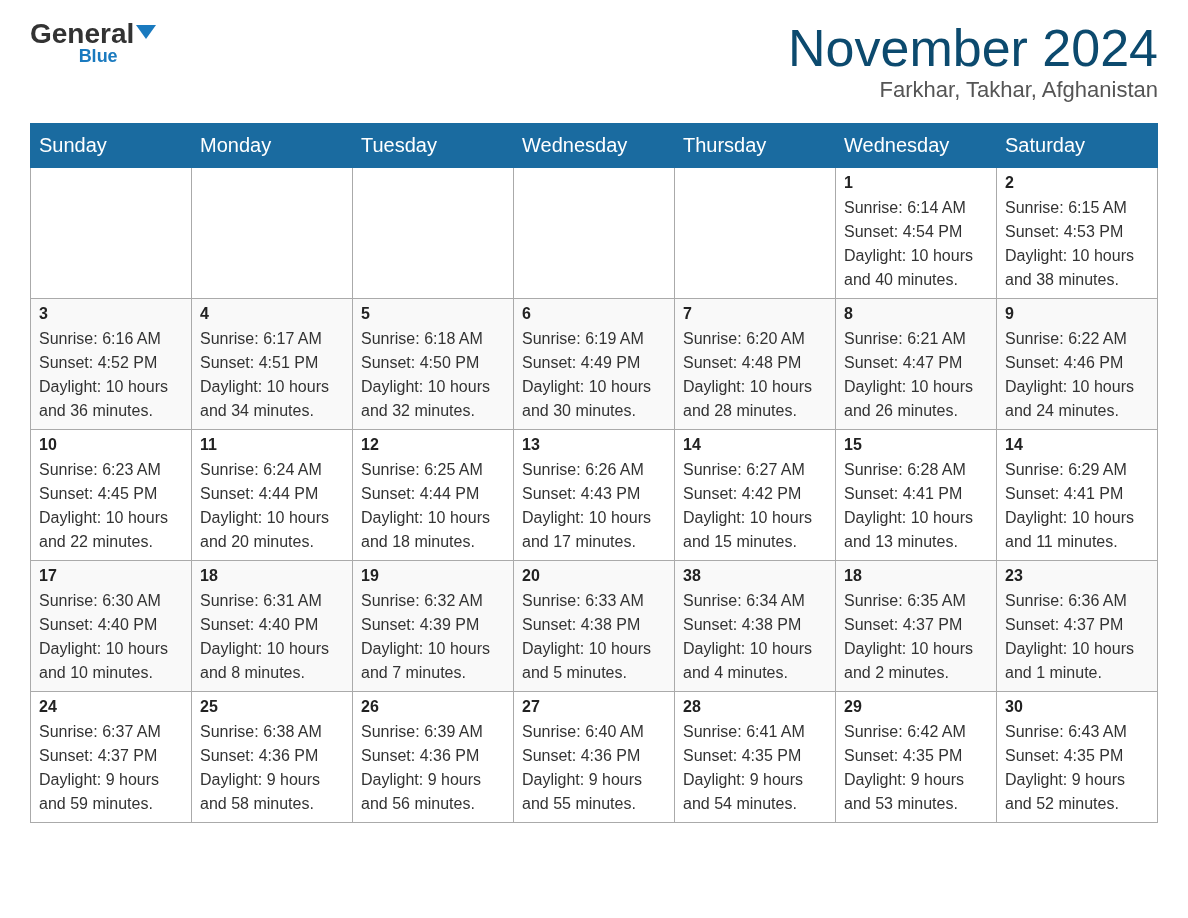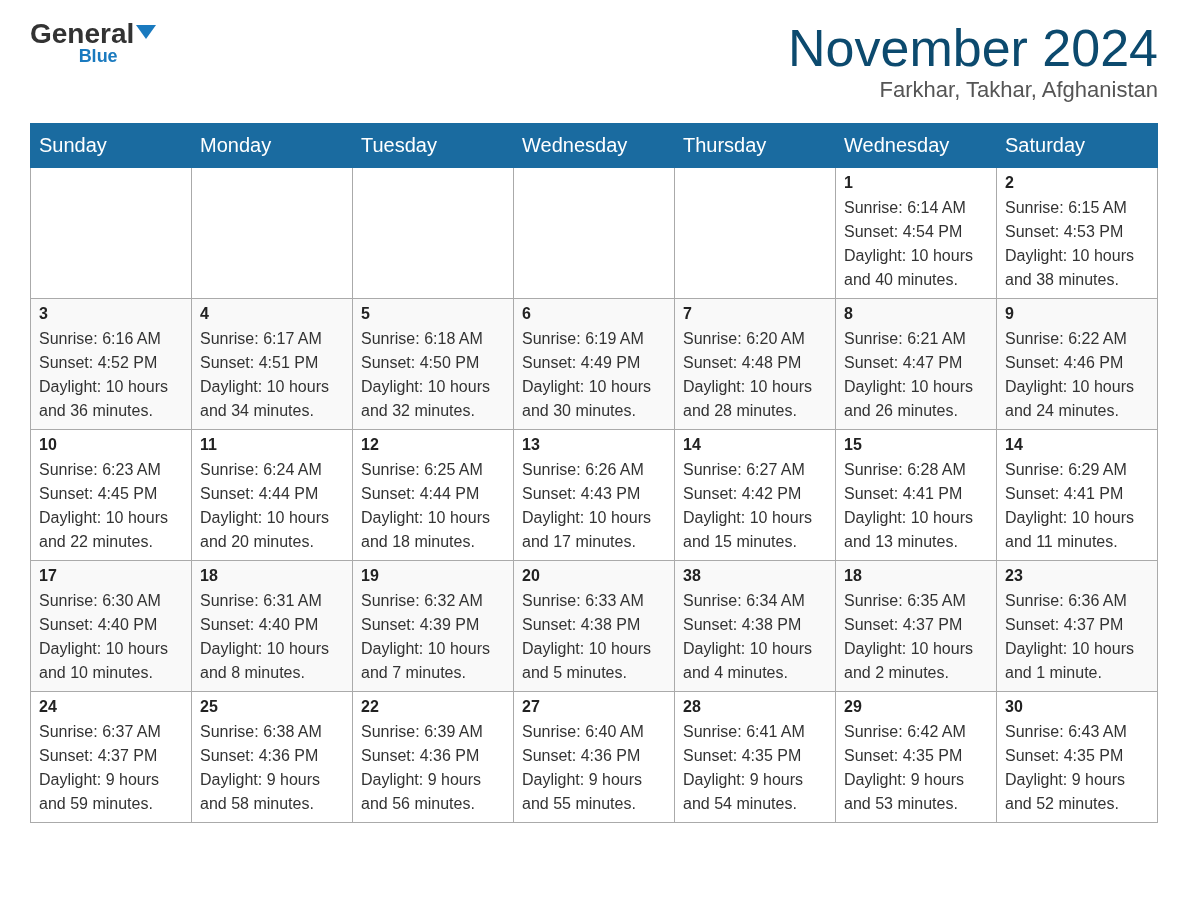--- a/index.html
+++ b/index.html
@@ -247,21 +247,21 @@
       <tr>
         <td>
           <span class="day-number">24</span>
           <div class="day-info">Sunrise: 6:37 AM<br>Sunset: 4:37 PM<br>Daylight: 9 hours and 59 minutes.</div>
         </td>
         <td>
           <span class="day-number">25</span>
           <div class="day-info">Sunrise: 6:38 AM<br>Sunset: 4:36 PM<br>Daylight: 9 hours and 58 minutes.</div>
         </td>
         <td>
-          <span class="day-number">22</span>
+          <span class="day-number">26</span>
           <div class="day-info">Sunrise: 6:39 AM<br>Sunset: 4:36 PM<br>Daylight: 9 hours and 56 minutes.</div>
         </td>
         <td>
           <span class="day-number">27</span>
           <div class="day-info">Sunrise: 6:40 AM<br>Sunset: 4:36 PM<br>Daylight: 9 hours and 55 minutes.</div>
         </td>
         <td>
           <span class="day-number">28</span>
           <div class="day-info">Sunrise: 6:41 AM<br>Sunset: 4:35 PM<br>Daylight: 9 hours and 54 minutes.</div>
         </td>

